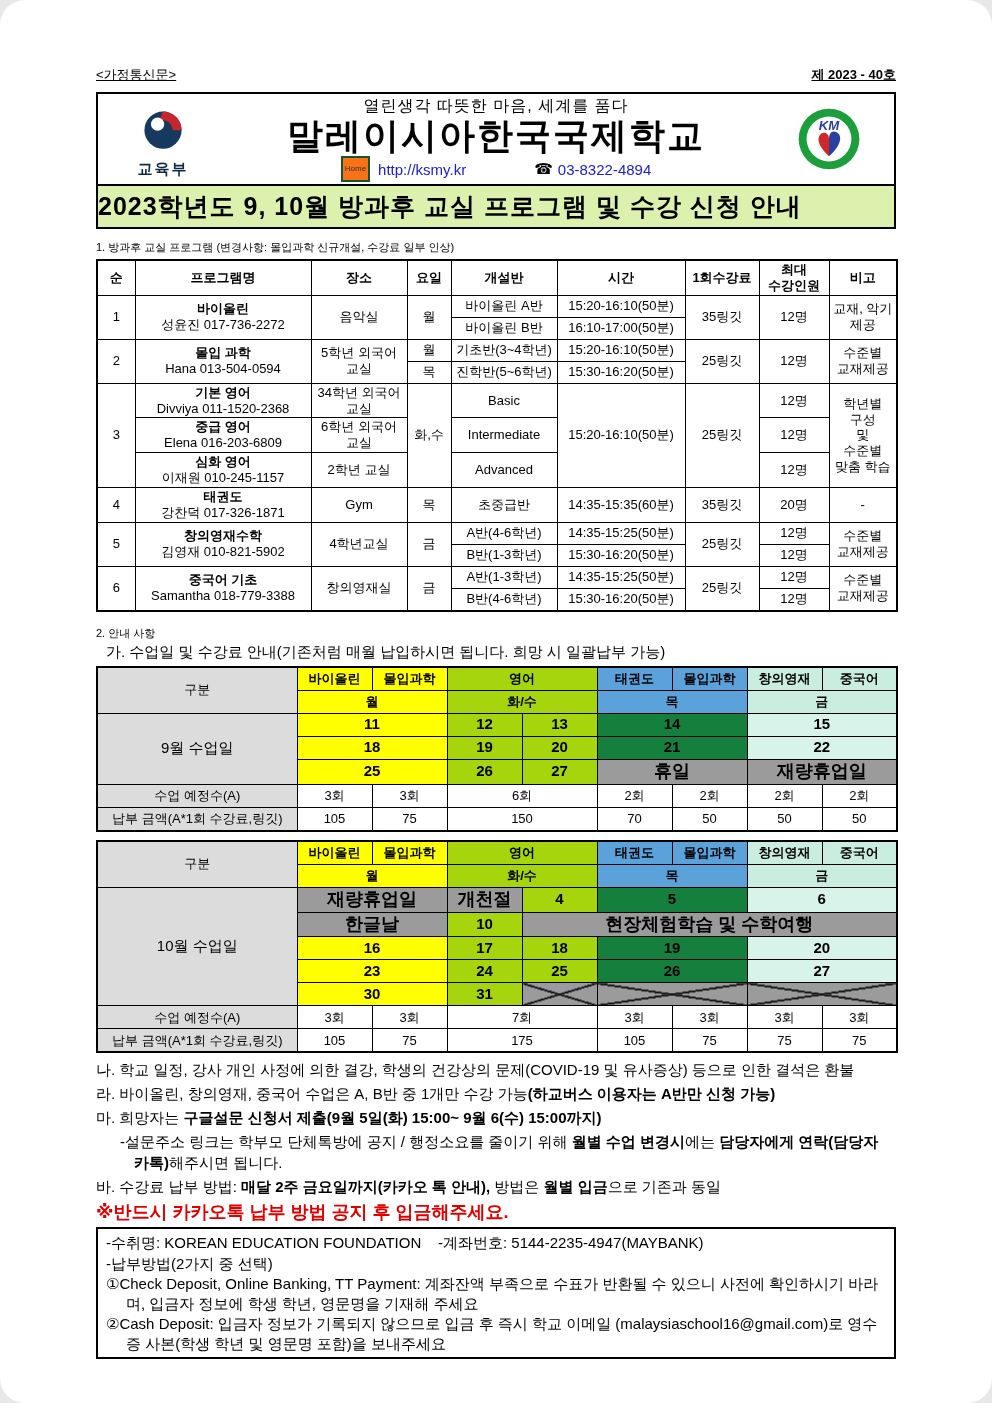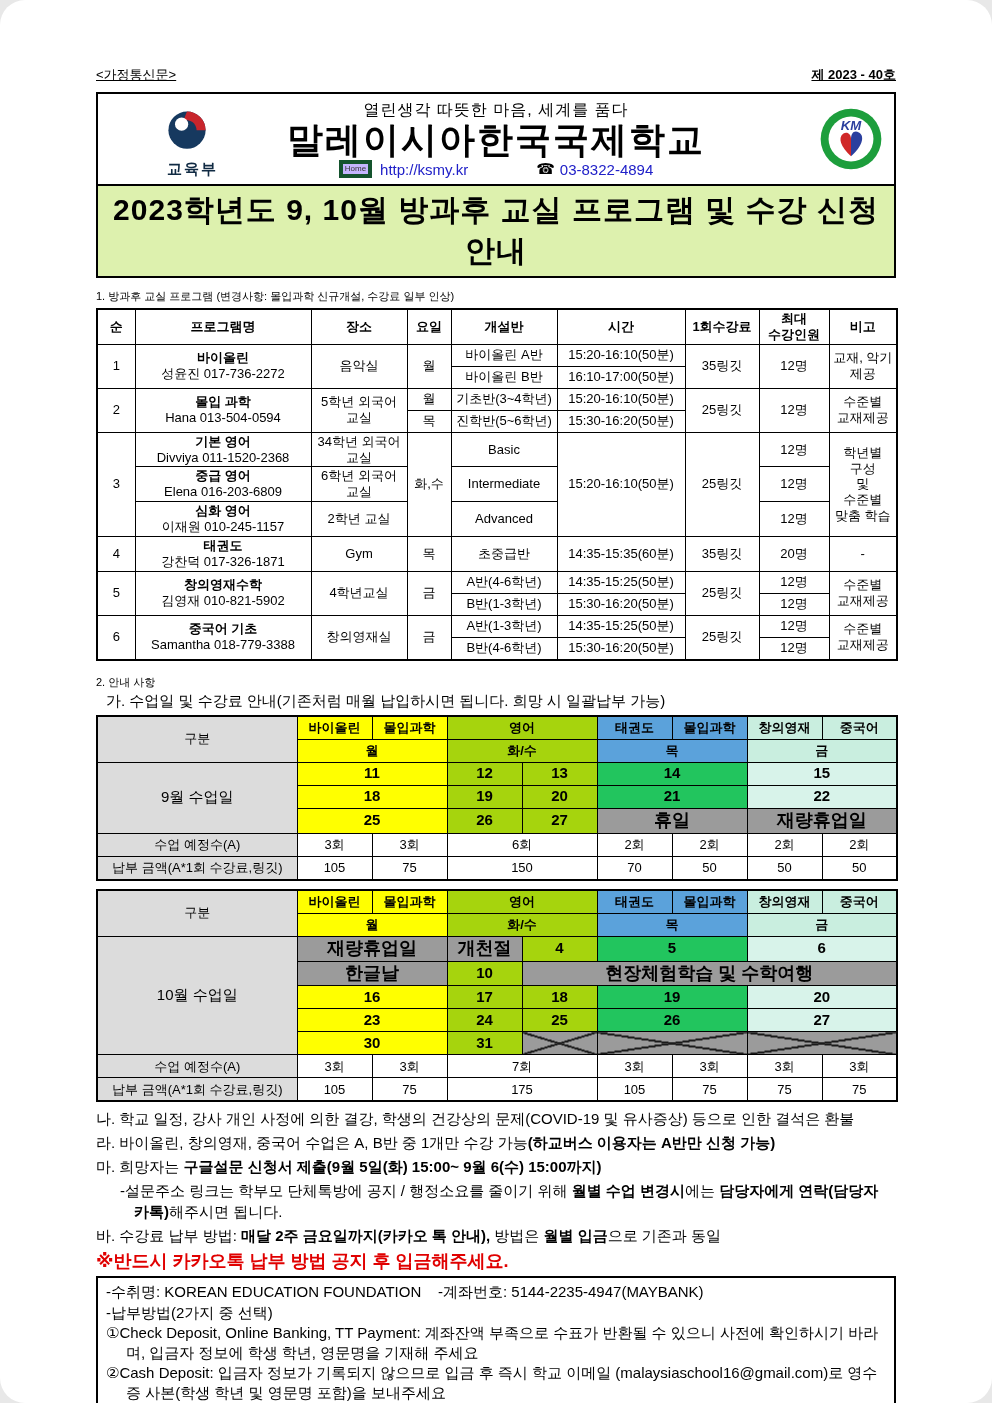--- a/index.html
+++ b/index.html
@@ -7,52 +7,52 @@
         font-family:"Liberation Sans","DejaVu Sans",sans-serif;color:#000;overflow:hidden;border-radius:25px;}
   .content{position:absolute;left:96px;top:66px;width:800px;}
 
   
   .meta-row{display:flex;justify-content:space-between;font-size:13px;margin-bottom:8px;}
   .meta-left{text-decoration:underline;}
   .meta-right{font-weight:bold;text-decoration:underline;}
 
   
   .hdr-box{border:2px solid #000;display:flex;align-items:center;padding:4px 10px;height:82px;}
-  .hdr-logo{width:110px;display:flex;flex-direction:column;align-items:flex-end;gap:1px;}
+  .hdr-logo{width:110px;display:flex;flex-direction:column;align-items:center;gap:1px;}
   .hdr-logo .moe-label{font-weight:bold;font-size:15px;letter-spacing:2px;color:#102a43;}
   .hdr-center{flex:1;text-align:center;}
   .slogan{font-size:16px;letter-spacing:1px;}
   .school-name{font-size:36px;font-weight:bold;letter-spacing:2px;line-height:1.05;}
   .url-row{display:flex;justify-content:center;align-items:center;gap:8px;font-size:15px;margin-top:2px;}
-  .home-ico{display:inline-block;border:4px solid #14532d;background:#c4b5fd;font-size:8px;padding:1px 2px;line-height:1;color:#333;}
+  .home-ico{display:inline-block;border:2px solid #14532d;background:#f97316;font-size:8px;padding:7px 2px;line-height:1;color:#333;}
   .link{color:#2020c8;}
   .phone-group{margin-left:60px;display:flex;align-items:center;gap:5px;}
   .phone-num{color:#2020c8;}
 
   
-  .banner{border:2px solid #000;border-top:none;background:#ddf1ae;text-align:center;
-          font-size:30px;font-weight:bold;letter-spacing:1px;padding:4px 8px;}
+  .banner{border:2px solid #000;border-top:none;background:#ddf1ae;
+          font-size:25px;font-weight:bold;letter-spacing:1px;padding:4px 0;}
 
   .sec-title{font-size:11px;font-weight:normal;margin:11px 0 4px 0;}
   .sub-line{font-size:15px;margin:2px 0 4px 10px;}
 
   table{border-collapse:collapse;table-layout:fixed;width:800px;border:2px solid #000;}
   td,th{border:1px solid #000;text-align:center;vertical-align:middle;padding:1px 2px;
         font-size:13px;line-height:1.22;overflow:hidden;word-break:keep-all;}
   th{font-weight:bold;background:#fff;}
   .ptable td{height:19px;}
 
   
   .mt td{height:20px;}
   .lab{background:#dcdcdc;}
   .mlab{font-size:15px;}
   .y{background:#ffff00;}
   .g{background:#a6d40d;}
   .b{background:#5ba2db;}
-  .bd{background:#22c55e;}
+  .bd{background:#15803d;}
   .m{background:#c9eedf;}
   .md{background:#d8f3ea;}
   .gr{background:#9b9b9b;font-weight:bold;font-size:18px;}
   .ph{font-weight:bold;}
   .date{font-size:15px;font-weight:bold;}
   .x{background-color:#9b9b9b;background-image:
      linear-gradient(to top right,transparent calc(50% - 1px),#1a1a1a calc(50% - 1px),#1a1a1a calc(50% + 1px),transparent calc(50% + 1px)),
      linear-gradient(to bottom right,transparent calc(50% - 1px),#1a1a1a calc(50% - 1px),#1a1a1a calc(50% + 1px),transparent calc(50% + 1px));}
 
   .gap8{height:8px;}

